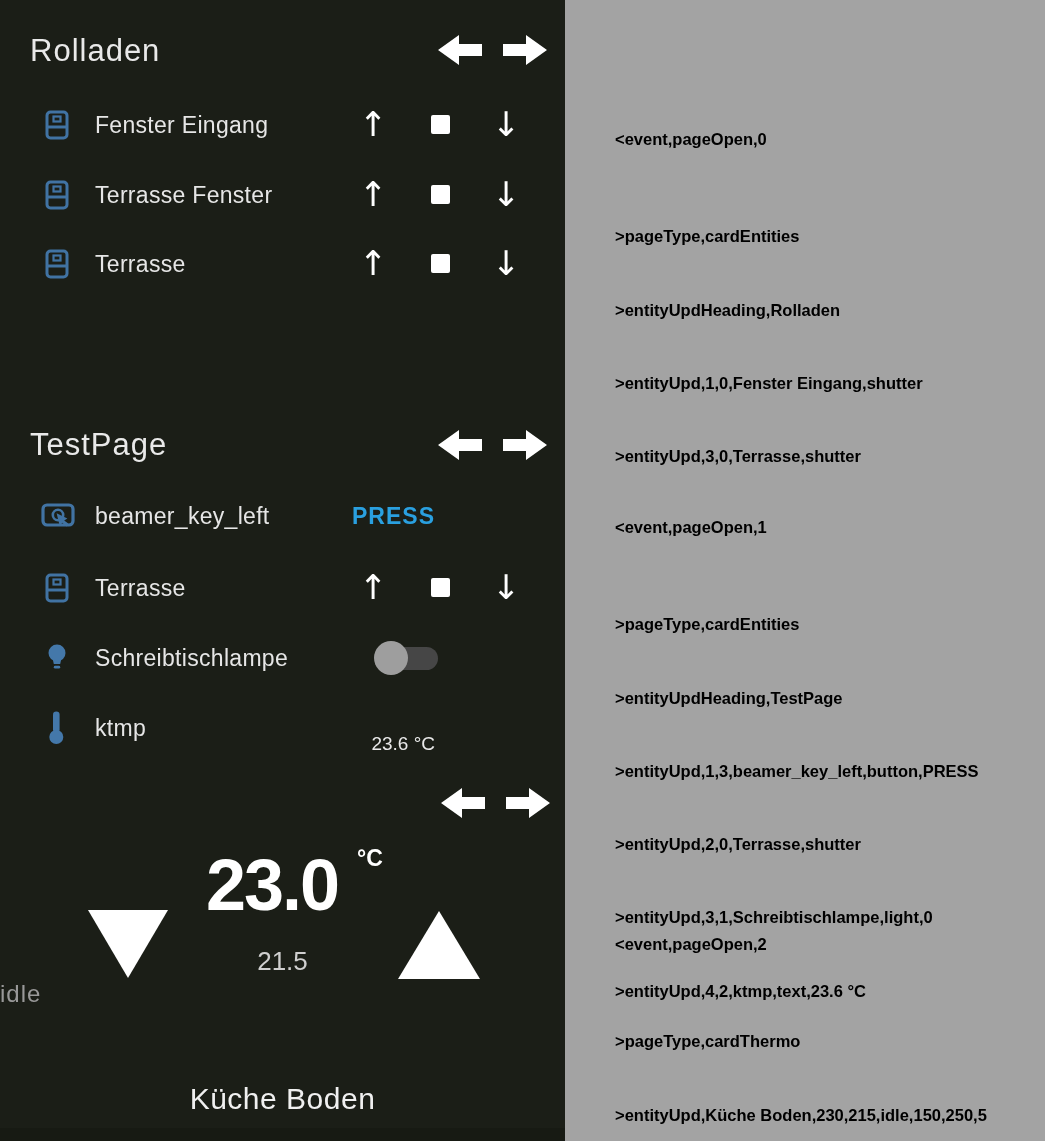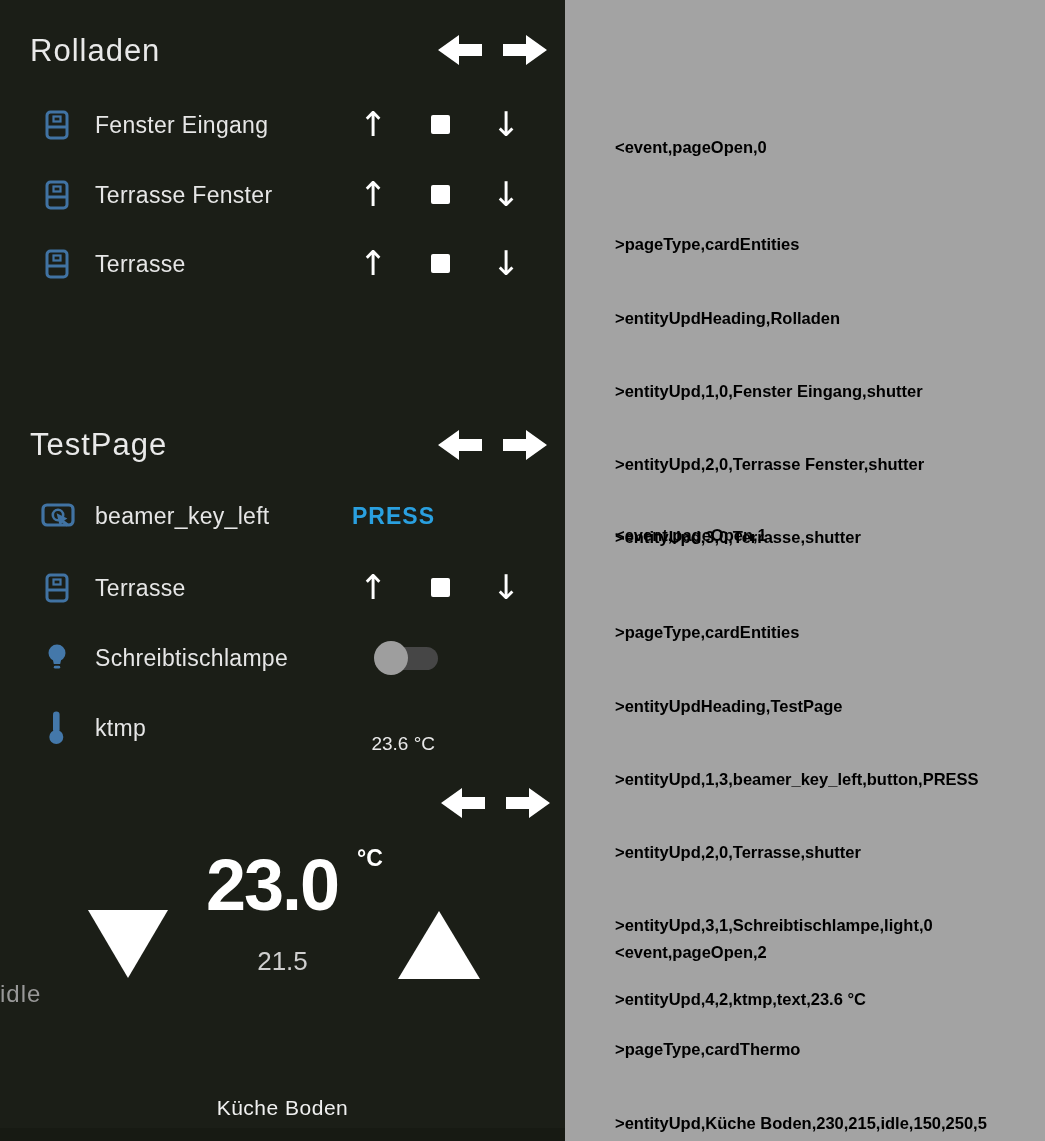--- a/index.html
+++ b/index.html
@@ -47,26 +47,26 @@
               border-left:40px solid transparent; border-right:40px solid transparent;
               border-top:68px solid #ffffff; }
   .tri-up   { position:absolute; left:398px; top:911px; width:0; height:0; cursor:pointer;
               border-left:41px solid transparent; border-right:41px solid transparent;
               border-bottom:68px solid #ffffff; }
   .target-temp { position:absolute; left:0; top:946px; width:565px; text-align:center;
                  color:#cfcfcf; font-size:26px; }
   .hvac-state  { position:absolute; left:0; top:980px; width:565px; 
                  color:#999999; font-size:24px; letter-spacing:1px; }
   .thermo-name { position:absolute; left:0; top:1082px; width:565px; text-align:center;
-                 color:#f0f0f0; font-size:21px; letter-spacing:0.5px;margin-top:14px; }
+                 color:#f0f0f0; font-size:30px; letter-spacing:0.5px; }
 
   
   .log-block { position:absolute; left:615px; color:#000000; font-size:16.5px; font-weight:bold;
                line-height:24.4px; white-space:pre; }
-  .log-event { margin-bottom:24.4px;margin-top:8px; }
+  .log-event { margin-bottom:24.4px; }
 </style>
 </head>
 <body>
 
 <svg width="0" height="0" style="position:absolute">
   <defs>
     <g id="ic-shutter">
       <rect x="2" y="2" width="20" height="26" rx="3.5" fill="none" stroke="#4173a3" stroke-width="3"></rect>
       <line x1="2.5" y1="17" x2="21.5" y2="17" stroke="#4173a3" stroke-width="3"></line>
       <rect x="8.5" y="6.5" width="7" height="5" fill="none" stroke="#4173a3" stroke-width="2.2"></rect>
@@ -201,21 +201,20 @@
     </section>
 
     <div class="strip"></div>
   </div>
 
   <div class="log-block" style="top:78px">
     <div class="log-event">&lt;event,pageOpen,0</div>
     <div class="log-line">&gt;pageType,cardEntities</div>
     <div class="log-line">&gt;entityUpdHeading,Rolladen</div>
     <div class="log-line">&gt;entityUpd,1,0,Fenster Eingang,shutter</div>
-    <div class="log-line">&gt;entityUpd,2,0,Terrasse Fenster,shutter</div>
     <div class="log-line">&gt;entityUpd,3,0,Terrasse,shutter</div>
   </div>
 
   <div class="log-block" style="top:466px">
     <div class="log-event">&lt;event,pageOpen,1</div>
     <div class="log-line">&gt;pageType,cardEntities</div>
     <div class="log-line">&gt;entityUpdHeading,TestPage</div>
     <div class="log-line">&gt;entityUpd,1,3,beamer_key_left,button,PRESS</div>
     <div class="log-line">&gt;entityUpd,2,0,Terrasse,shutter</div>
     <div class="log-line">&gt;entityUpd,3,1,Schreibtischlampe,light,0</div>

